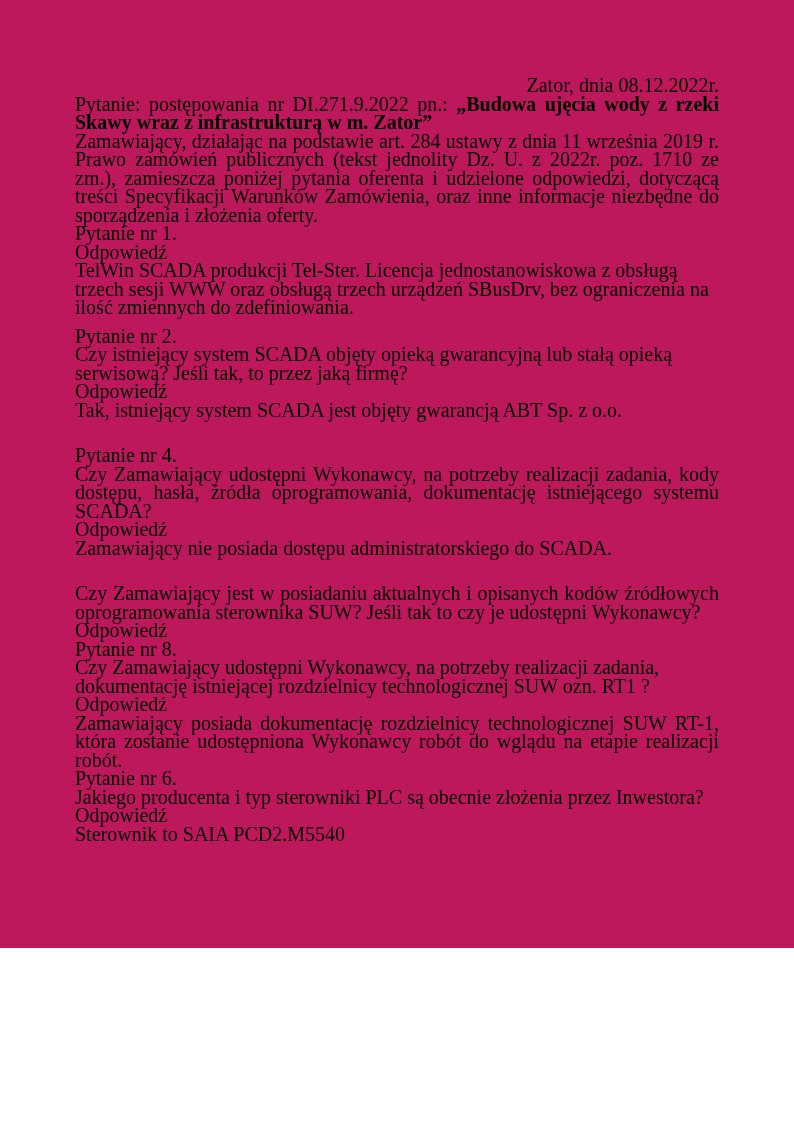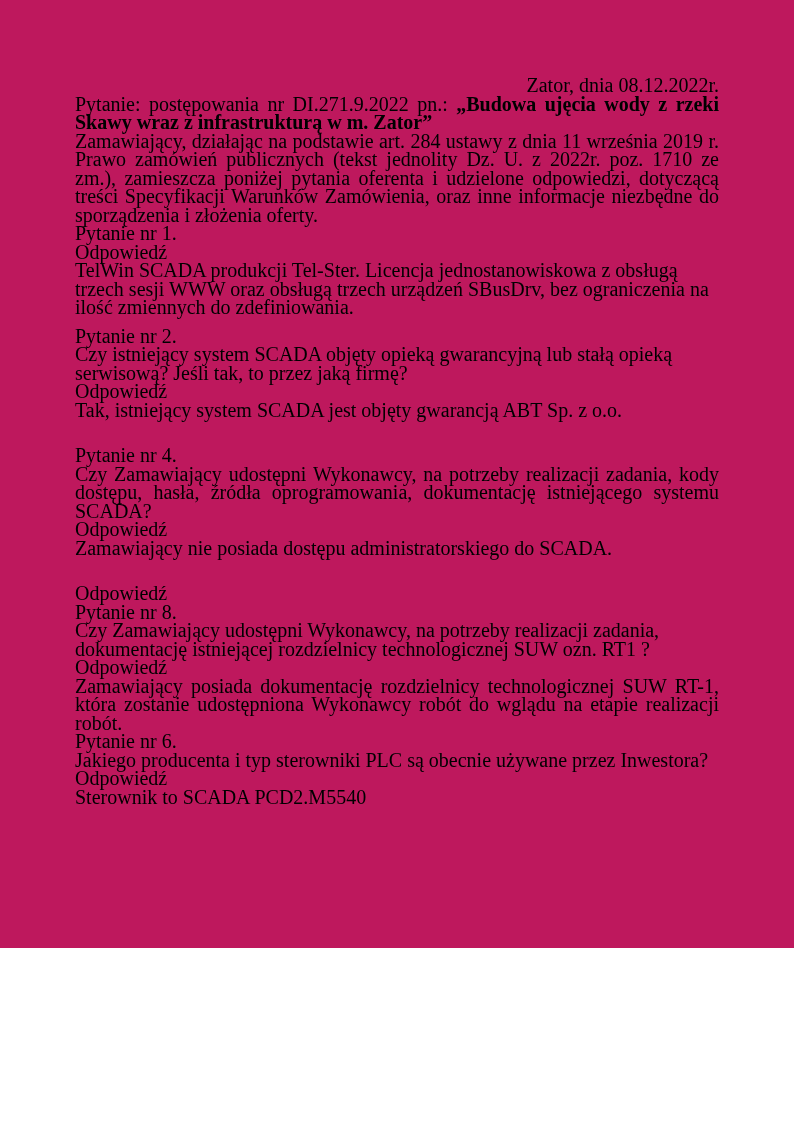--- a/index.html
+++ b/index.html
@@ -55,30 +55,31 @@
   </section>
 
   <section class="qa mt-27">
     <div class="q-label">Pytanie nr 4.</div>
     <div class="q-text justify">Czy Zamawiający udostępni Wykonawcy, na potrzeby realizacji zadania, kody dostępu, hasła, źródła oprogramowania, dokumentację istniejącego systemu SCADA?</div>
     <div class="a-label">Odpowiedź</div>
     <div class="a-text">Zamawiający nie posiada dostępu administratorskiego do SCADA.</div>
   </section>
 
   <section class="qa mt-27">
+    <div class="q-text justify">Czy Zamawiający jest w posiadaniu aktualnych i opisanych kodów źródłowych oprogramowania sterownika SUW? Jeśli tak to czy je udostępni Wykonawcy?</div>
     <div class="a-label">Odpowiedź</div>
   </section>
 
   <section class="qa">
     <div class="q-label">Pytanie nr 8.</div>
     <div class="q-text">Czy Zamawiający udostępni Wykonawcy, na potrzeby realizacji zadania, dokumentację istniejącej rozdzielnicy technologicznej SUW ozn. RT1 ?</div>
     <div class="a-label">Odpowiedź</div>
     <div class="a-text justify">Zamawiający posiada dokumentację rozdzielnicy technologicznej SUW RT-1, która zostanie udostępniona Wykonawcy robót do wglądu  na etapie realizacji robót.</div>
   </section>
 
   <section class="qa">
     <div class="q-label">Pytanie nr 6.</div>
-    <div class="q-text">Jakiego producenta i typ sterowniki PLC są obecnie używane przez Inwestora?</div>
+    <div class="q-text">Jakiego producenta i typ sterowniki PLC są obecnie złożenia przez Inwestora?</div>
     <div class="a-label">Odpowiedź</div>
-    <div class="a-text">Sterownik to SCADA PCD2.M5540</div>
+    <div class="a-text">Sterownik to SAIA PCD2.M5540</div>
   </section>
 
 </div>
 
 </body></html>

